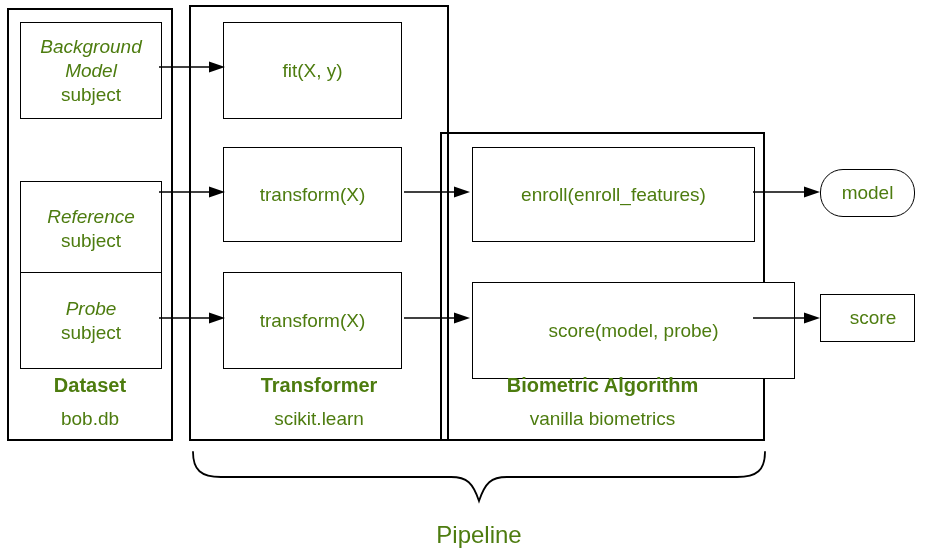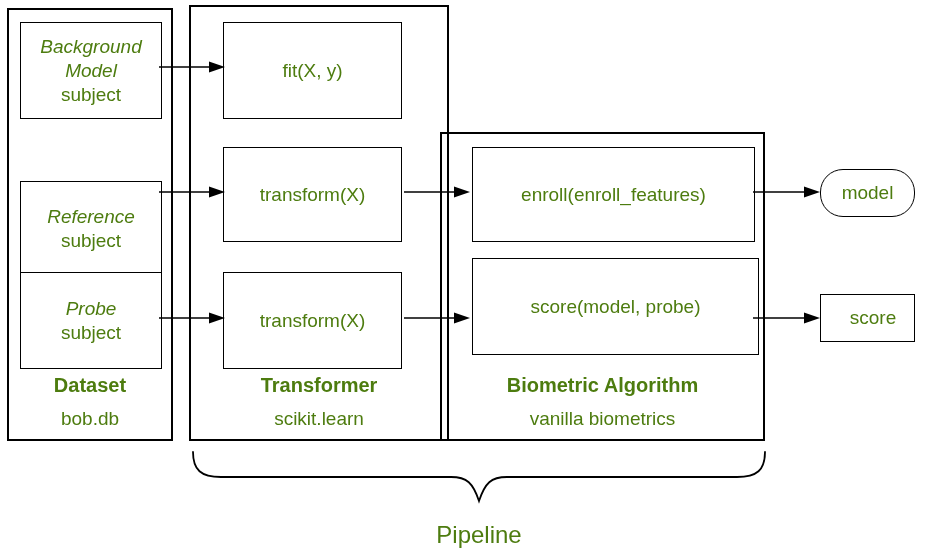--- a/index.html
+++ b/index.html
@@ -112,21 +112,21 @@
     <div class="col-label">
       <div class="col-title">Transformer</div>
       <div class="col-sub">scikit.learn</div>
     </div>
   </div>
 
   <div class="container" style="left:440px; top:132px; width:325px; height:309px;">
     <div class="box" style="left:30px; top:13px; width:283px; height:95px;">
       <span>enroll(enroll_features)</span>
     </div>
-    <div class="box" style="left:30px; top:124px; width:287px; height:97px;">
+    <div class="box" style="left:30px; top:148px; width:323px; height:97px;">
       <span>score(model, probe)</span>
     </div>
     <div class="col-label">
       <div class="col-title">Biometric Algorithm</div>
       <div class="col-sub">vanilla biometrics</div>
     </div>
   </div>
 
   <div class="box" style="left:820px; top:169px; width:95px; height:48px;border-radius:23px;">
     <span>model</span>

